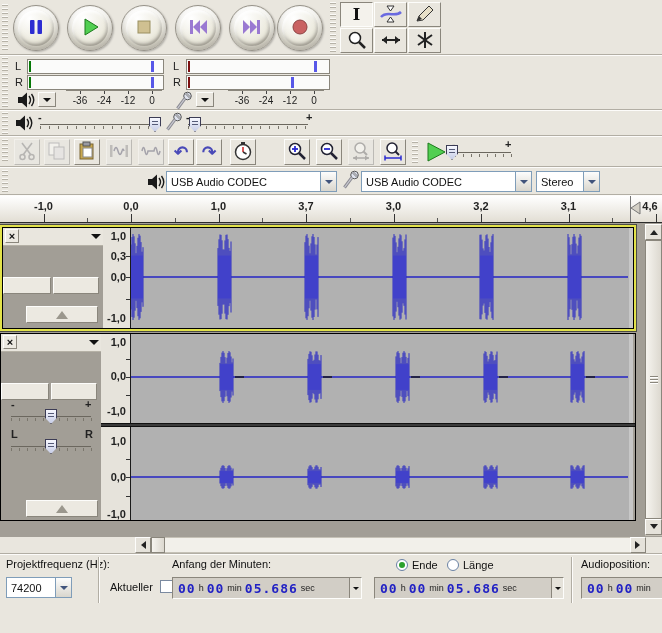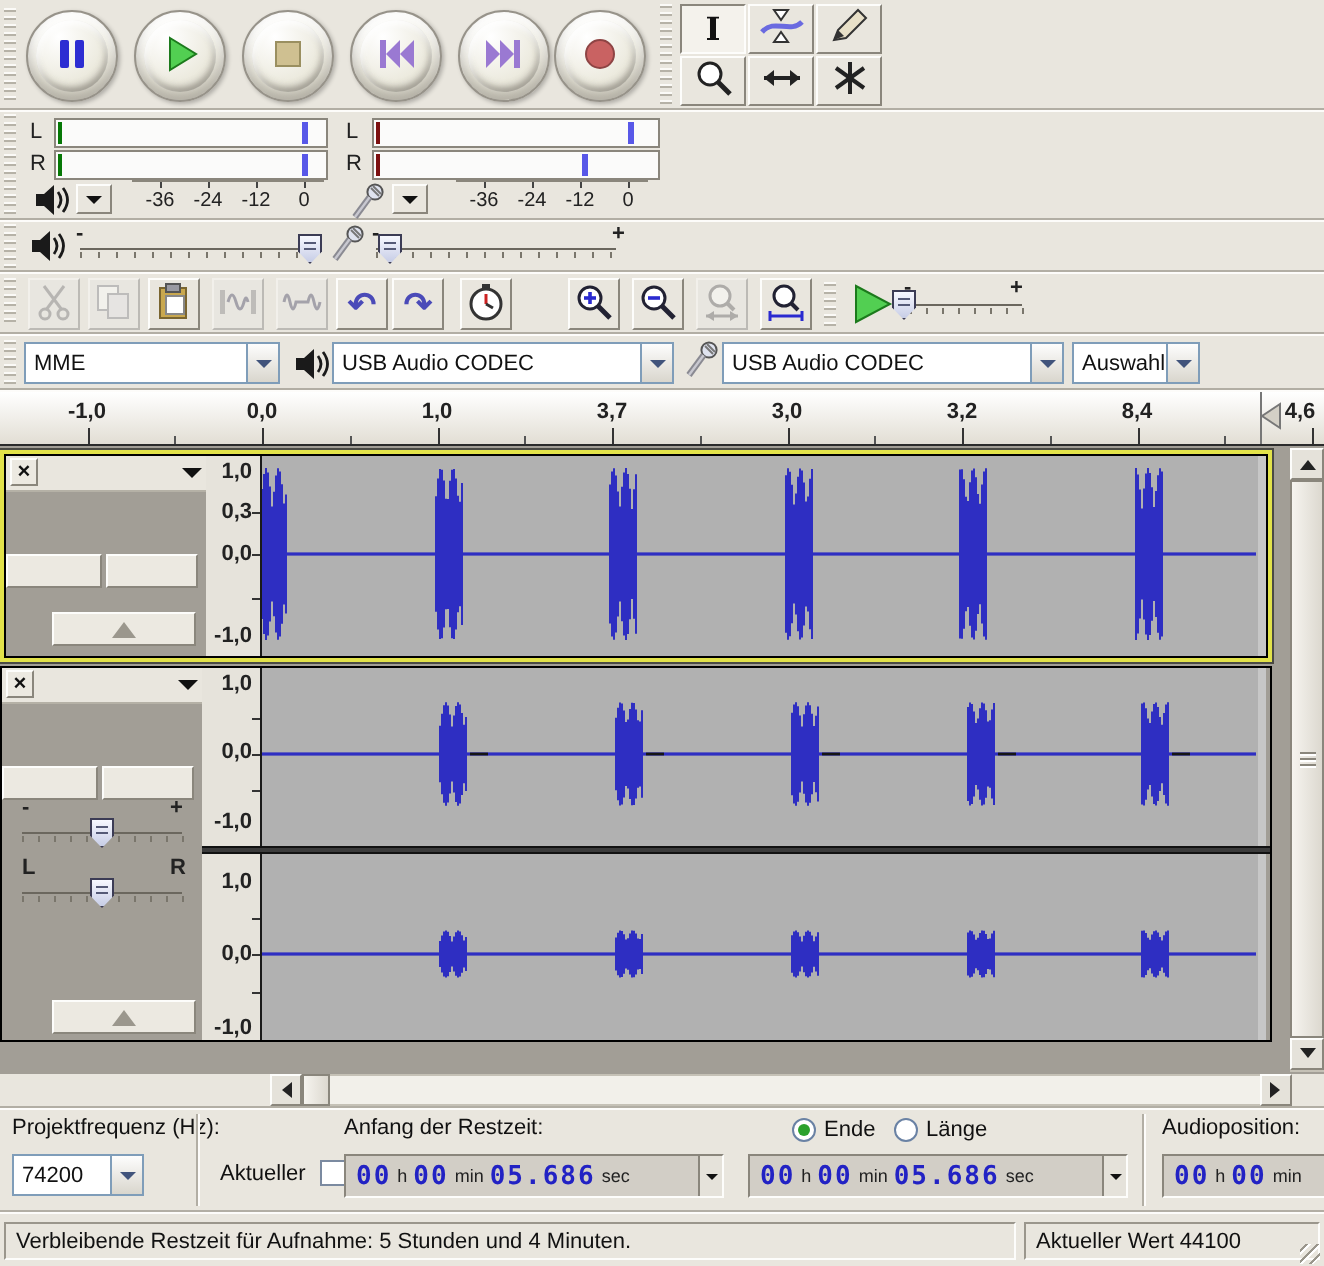--- a/index.html
+++ b/index.html
@@ -131,21 +131,21 @@
       <div class="rlabel" style="left: 131px;">0,0</div>
       <div class="rtickmaj" style="left: 131px;"></div>
       <div class="rlabel" style="left: 218.5px;">1,0</div>
       <div class="rtickmaj" style="left: 218.5px;"></div>
       <div class="rlabel" style="left: 306px;">3,7</div>
       <div class="rtickmaj" style="left: 306px;"></div>
       <div class="rlabel" style="left: 393.5px;">3,0</div>
       <div class="rtickmaj" style="left: 393.5px;"></div>
       <div class="rlabel" style="left: 481px;">3,2</div>
       <div class="rtickmaj" style="left: 481px;"></div>
-      <div class="rlabel" style="left: 568.5px;">8,4</div>
+      <div class="rlabel" style="left: 568.5px;">3,1</div>
       <div class="rtickmaj" style="left: 568.5px;"></div>
       <div class="rlabel" style="left: 650px;">4,6</div>
       <div class="rtickmaj" style="left: 656px;"></div>
       <div class="rtickmin" style="left: 87.25px;"></div>
       <div class="rtickmin" style="left: 174.75px;"></div>
       <div class="rtickmin" style="left: 262.25px;"></div>
       <div class="rtickmin" style="left: 349.75px;"></div>
       <div class="rtickmin" style="left: 437.25px;"></div>
       <div class="rtickmin" style="left: 524.75px;"></div>
       <div class="rtickmin" style="left: 612.25px;"></div>
@@ -190,21 +190,21 @@
   <div class="label" style="left:6px;top:558px;">Projektfrequenz (Hz):</div>
   <div class="combo" style="left:6px;top:577px;width:66px;height:21px;">
     <span class="ctext">74200</span>
     <span class="carrow"></span>
   </div>
   <div class="vdiv" style="left:98px;top:557px;height:46px;"></div>
 
   <div class="label" style="left:110px;top:581px;">Aktueller</div>
   <div class="checkbox" style="left:160px;top:580px;"></div>
 
-  <div class="label" style="left:172px;top:558px;">Anfang der Restzeit:</div>
+  <div class="label" style="left:172px;top:558px;">Anfang der Minuten:</div>
 
   <div class="radio sel" style="left:396px;top:559px;"></div>
   <div class="label" style="left:412px;top:559px;">Ende</div>
   <div class="radio" style="left:447px;top:559px;"></div>
   <div class="label" style="left:463px;top:559px;">Länge</div>
 
   <div class="timefield" style="left:172px;top:577px;width:190px;">
     <span class="tfd">00</span>
     <span class="tfu">h</span>
     <span class="tfd">00</span>
@@ -227,30 +227,20 @@
   <div class="vdiv" style="left:571px;top:557px;height:46px;"></div>
   <div class="label" style="left:581px;top:558px;">Audioposition:</div>
 
   <div class="timefield" style="left:581px;top:577px;width:190px;">
     <span class="tfd">00</span>
     <span class="tfu">h</span>
     <span class="tfd">00</span>
     <span class="tfu">min</span>
   </div>
 
-  <div id="statusbar">
-    <div class="statuspanel" style="left:2px;width:506px;">
-      <span>Verbleibende Restzeit für Aufnahme: 5 Stunden und 4 Minuten.</span>
-    </div>
-    <div class="statuspanel" style="left:512px;width:148px;">
-      <span>Aktueller Wert 44100</span>
-    </div>
-    <div style="position:absolute;right:2px;bottom:2px;width:10px;height:10px;
-      background:repeating-linear-gradient(135deg,transparent 0 2px,#9a968c 2px 3px,#fff 3px 4px);"></div>
-  </div>
 <div class="circlebtn" style="left: 13px; top: 5px;">
       <span><svg width="22" height="22" viewBox="0 0 22 22">
           <rect x="5" y="4" width="4.5" height="14" rx="1" fill="#2d2dd2"></rect>
           <rect x="12.5" y="4" width="4.5" height="14" rx="1" fill="#2d2dd2"></rect>
         </svg></span>
     </div>
     <div class="circlebtn" style="left: 67px; top: 5px;">
       <span><svg width="22" height="22" viewBox="0 0 22 22">
           <polygon points="6,3 19,11 6,19" fill="#52cf52" stroke="#1c7a1c"></polygon>
         </svg></span>
@@ -523,24 +513,20 @@
       <i style="position:absolute;left:24px;top:0;width:1px;height:3px;background:#7a766c;"></i>
       <i style="position:absolute;left:32px;top:0;width:1px;height:3px;background:#7a766c;"></i>
       <i style="position:absolute;left:40px;top:0;width:1px;height:3px;background:#7a766c;"></i>
       <i style="position:absolute;left:48px;top:0;width:1px;height:3px;background:#7a766c;"></i>
       <i style="position:absolute;left:56px;top:0;width:1px;height:3px;background:#7a766c;"></i>
     </div>
     <div class="pthumb" style="left: 446px; top: 145px;">
       <i></i>
       <i></i>
     </div>
-    <div class="combo" style="left: 12px; top: 171px; width: 128px; height: 21px;">
-      <span class="ctext">MME</span>
-      <span class="carrow"></span>
-    </div>
     <div style="position: absolute; left: 146px; top: 172px;"><svg width="20" height="20" viewBox="0 0 20 20">
         <polygon points="2,7 6,7 11,2.5 11,17.5 6,13 2,13" fill="#1a1a1a"></polygon>
         <path d="M13 6 q3 4 0 8 M15.5 4 q4.5 6 0 12" stroke="#1a1a1a" fill="none" stroke-width="1.4"></path>
       </svg></div>
     <div class="combo" style="left: 166px; top: 171px; width: 171px; height: 21px;">
       <span class="ctext">USB Audio CODEC</span>
       <span class="carrow"></span>
     </div>
     <div style="position: absolute; left: 341px; top: 169px;"><svg width="20" height="22" viewBox="0 0 20 22">
         <circle cx="13.5" cy="6" r="3.8" fill="#dfe3ef" stroke="#555"></circle>
@@ -549,21 +535,21 @@
         <g stroke="#777">
           <line x1="11.5" y1="4" x2="15.5" y2="8"></line>
           <line x1="12.5" y1="3" x2="16.5" y2="7"></line>
         </g>
       </svg></div>
     <div class="combo" style="left: 361px; top: 171px; width: 171px; height: 21px;">
       <span class="ctext">USB Audio CODEC</span>
       <span class="carrow"></span>
     </div>
     <div class="combo" style="left: 536px; top: 171px; width: 64px; height: 21px;">
-      <span class="ctext">Auswahl</span>
+      <span class="ctext">Stereo</span>
       <span class="carrow"></span>
     </div>
     <div style="position: absolute; left: 0px; top: 225px; width: 636px; height: 106px; border: 2px solid rgb(226, 226, 74); box-sizing: border-box; box-shadow: rgb(0, 0, 0) 0px 0px 0px 1px inset, rgb(74, 74, 68) 0px 0px 0px 1px;"></div>
     <div class="wavebg" style="left: 131px; top: 228px; width: 502px; height: 100px;"></div>
     <div class="waveselected" style="left: 131px; top: 228px; width: 497.5px; height: 100px;"></div>
     <div class="theader" style="left: 3px; top: 228px; width: 100px; height: 17px; border-bottom: 1px solid rgb(181, 177, 166);">
       <div class="bev closex" style="position: absolute; left: 2px; top: 1px; width: 14px; height: 14px;">×</div>
       <div class="ttitle" style="left: 19px; top: 1px; width: 79px; height: 14px;">
         <span style="flex:1;white-space:nowrap;overflow:hidden;"></span>
         <span style="width:0;height:0;border:5px solid transparent;border-top-color:#111;margin-top:5px;"></span>

